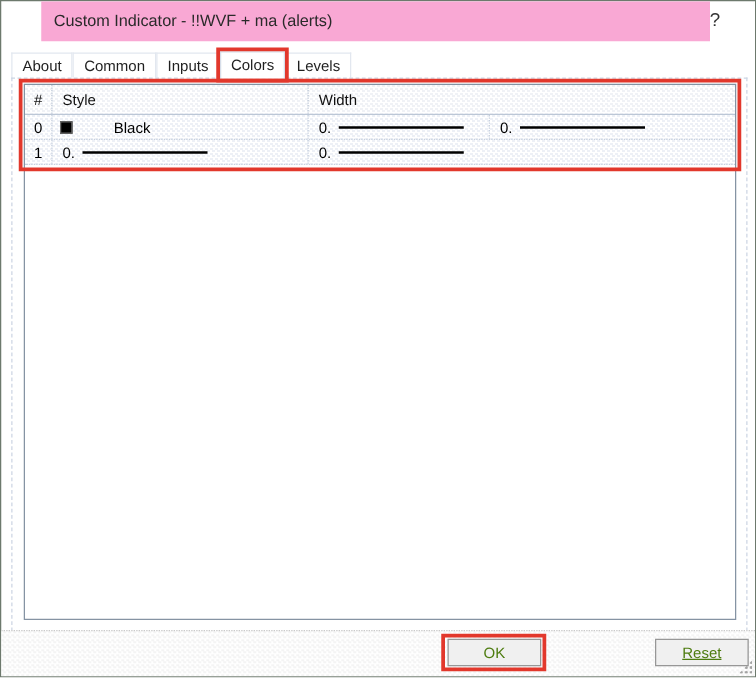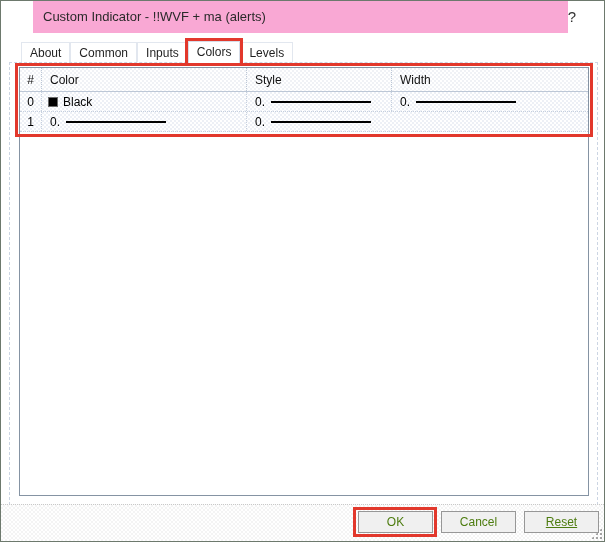--- a/index.html
+++ b/index.html
@@ -38,21 +38,21 @@
     font-size: 15px;
     color: #333333;
     cursor: default;
   }
   .help-btn  { left: 524px; }
   .close-btn { left: 566px; font-size: 17px; }
 
   
   .tabstrip {
     position: absolute;
-    left: 20px; top: 40px; height: 22px;
+    left: 8px; top: 40px; height: 22px;
     display: flex;
     align-items: flex-end;
     text-align: center;
   }
   .tab {
     height: 21px;
     padding: 3px 8px 2px 8px;
     font-size: 12px;
     background: #ffffff;
     border: 1px solid #e2e7ef;
@@ -116,21 +116,21 @@
     font-size: 12px;
     color: #000000;
     background: repeating-conic-gradient(#edf0f6 0% 25%, #ffffff 0% 50%);
     background-size: 4px 4px;
     border-bottom: 1px dotted #c6d0de;
     cursor: default;
   }
   .drow > div { border-right: 1px dotted #c6d0de; }
   .drow > div:last-child { border-right: none; }
   .drow .c-num { justify-content: center; }
-  .drow .c-color { padding-left: 6px; }
+  .drow .c-color { padding-left: 6px; gap: 28px; }
   .drow .c-line { padding-left: 8px; }
 
   .swatch {
     display: inline-block;
     width: 10px; height: 10px;
     border: 1px solid #6b6b6b;
     margin-right: 5px;
     flex: 0 0 auto;
   }
   .line-preview {
@@ -201,21 +201,20 @@
     <div class="tab">Inputs</div>
     <div class="tab active annotated" style="outline-color: rgb(226, 56, 44);">Colors</div>
     <div class="tab">Levels</div>
   </div>
 
   <div class="page"></div>
 
   <div class="list">
     <div class="lrow hdr">
       <div class="c-num">#</div>
-      <div class="c-color">Color</div>
       <div class="c-line">Style</div>
       <div class="c-line">Width</div>
     </div>
 
     <div class="lrow drow">
       <div class="c-num">0</div>
       <div class="c-color">
         <span class="swatch" style="background-color: rgb(0, 0, 0);"></span>
         <span>Black</span>
       </div>
@@ -237,20 +236,19 @@
       </div>
       <div class="c-line">
         <span>0.</span>
         <span class="line-preview"></span>
       </div>
     </div>
   </div>
 
   <div class="footer"></div>
   <div class="btn btn-ok">OK</div>
-  <div class="btn btn-cancel">Cancel</div>
   <div class="btn btn-reset">Reset</div>
   <div class="resize-grip"></div>
 
   <div class="annotation a-table" style="border-color: rgb(226, 56, 44);"></div>
   <div class="annotation a-ok" style="border-color: rgb(226, 56, 44);"></div>
 
 </div>
 
 </body></html>

